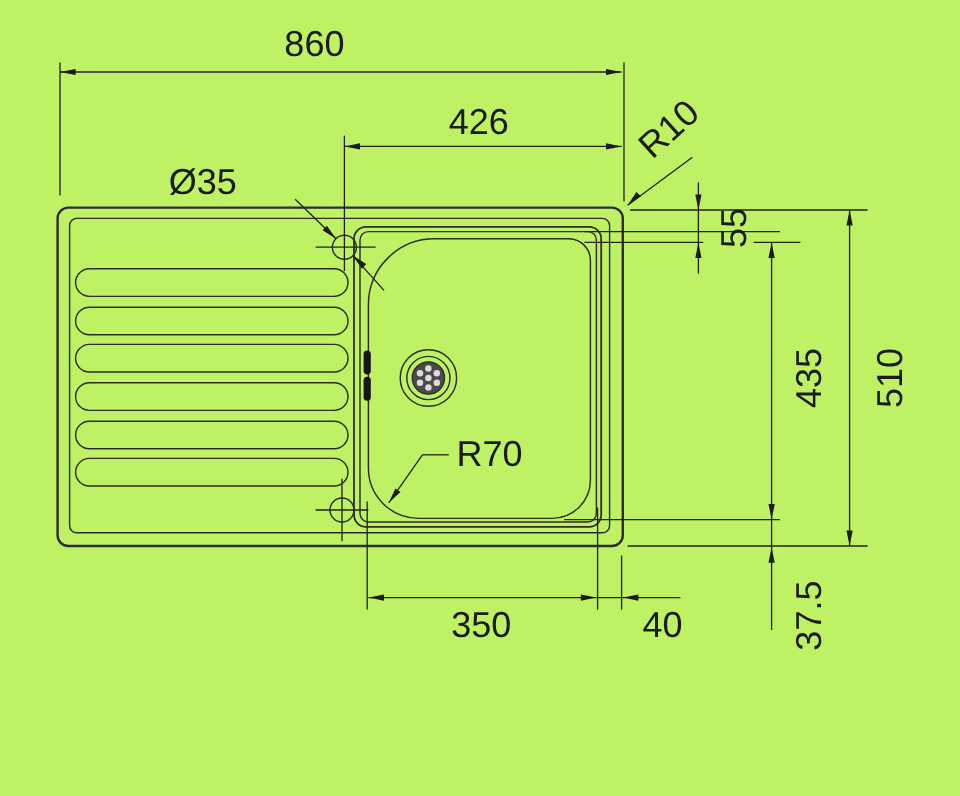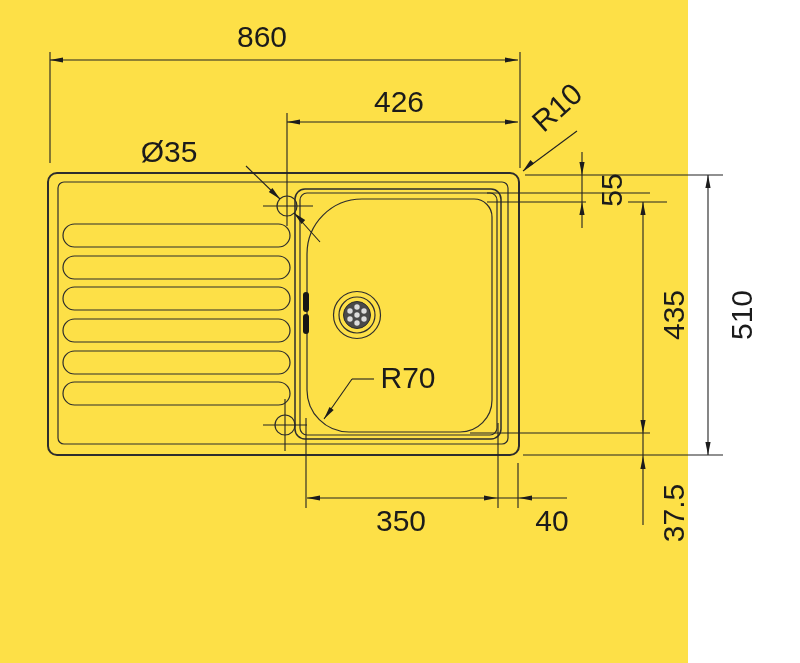--- a/index.html
+++ b/index.html
@@ -6,23 +6,23 @@
     margin: 0;
     padding: 0;
     background: #ffffff;
     width: 800px;
     height: 663px;
     overflow: hidden;
     font-family: "Liberation Sans", sans-serif;
   }
   .stage {
     position: relative;
-    width: 688px;
+    width: 800px;
     height: 663px;
-    background: #fde047;
+    background: #bef264;
   }
   svg { display: block; }
   .geo {
     fill: none;
     stroke: #2d2d2d;
   }
   .thin  { stroke-width: 1.2; }
   .mid   { stroke-width: 1.5; }
   .thick { stroke-width: 2; }
   .dim {

